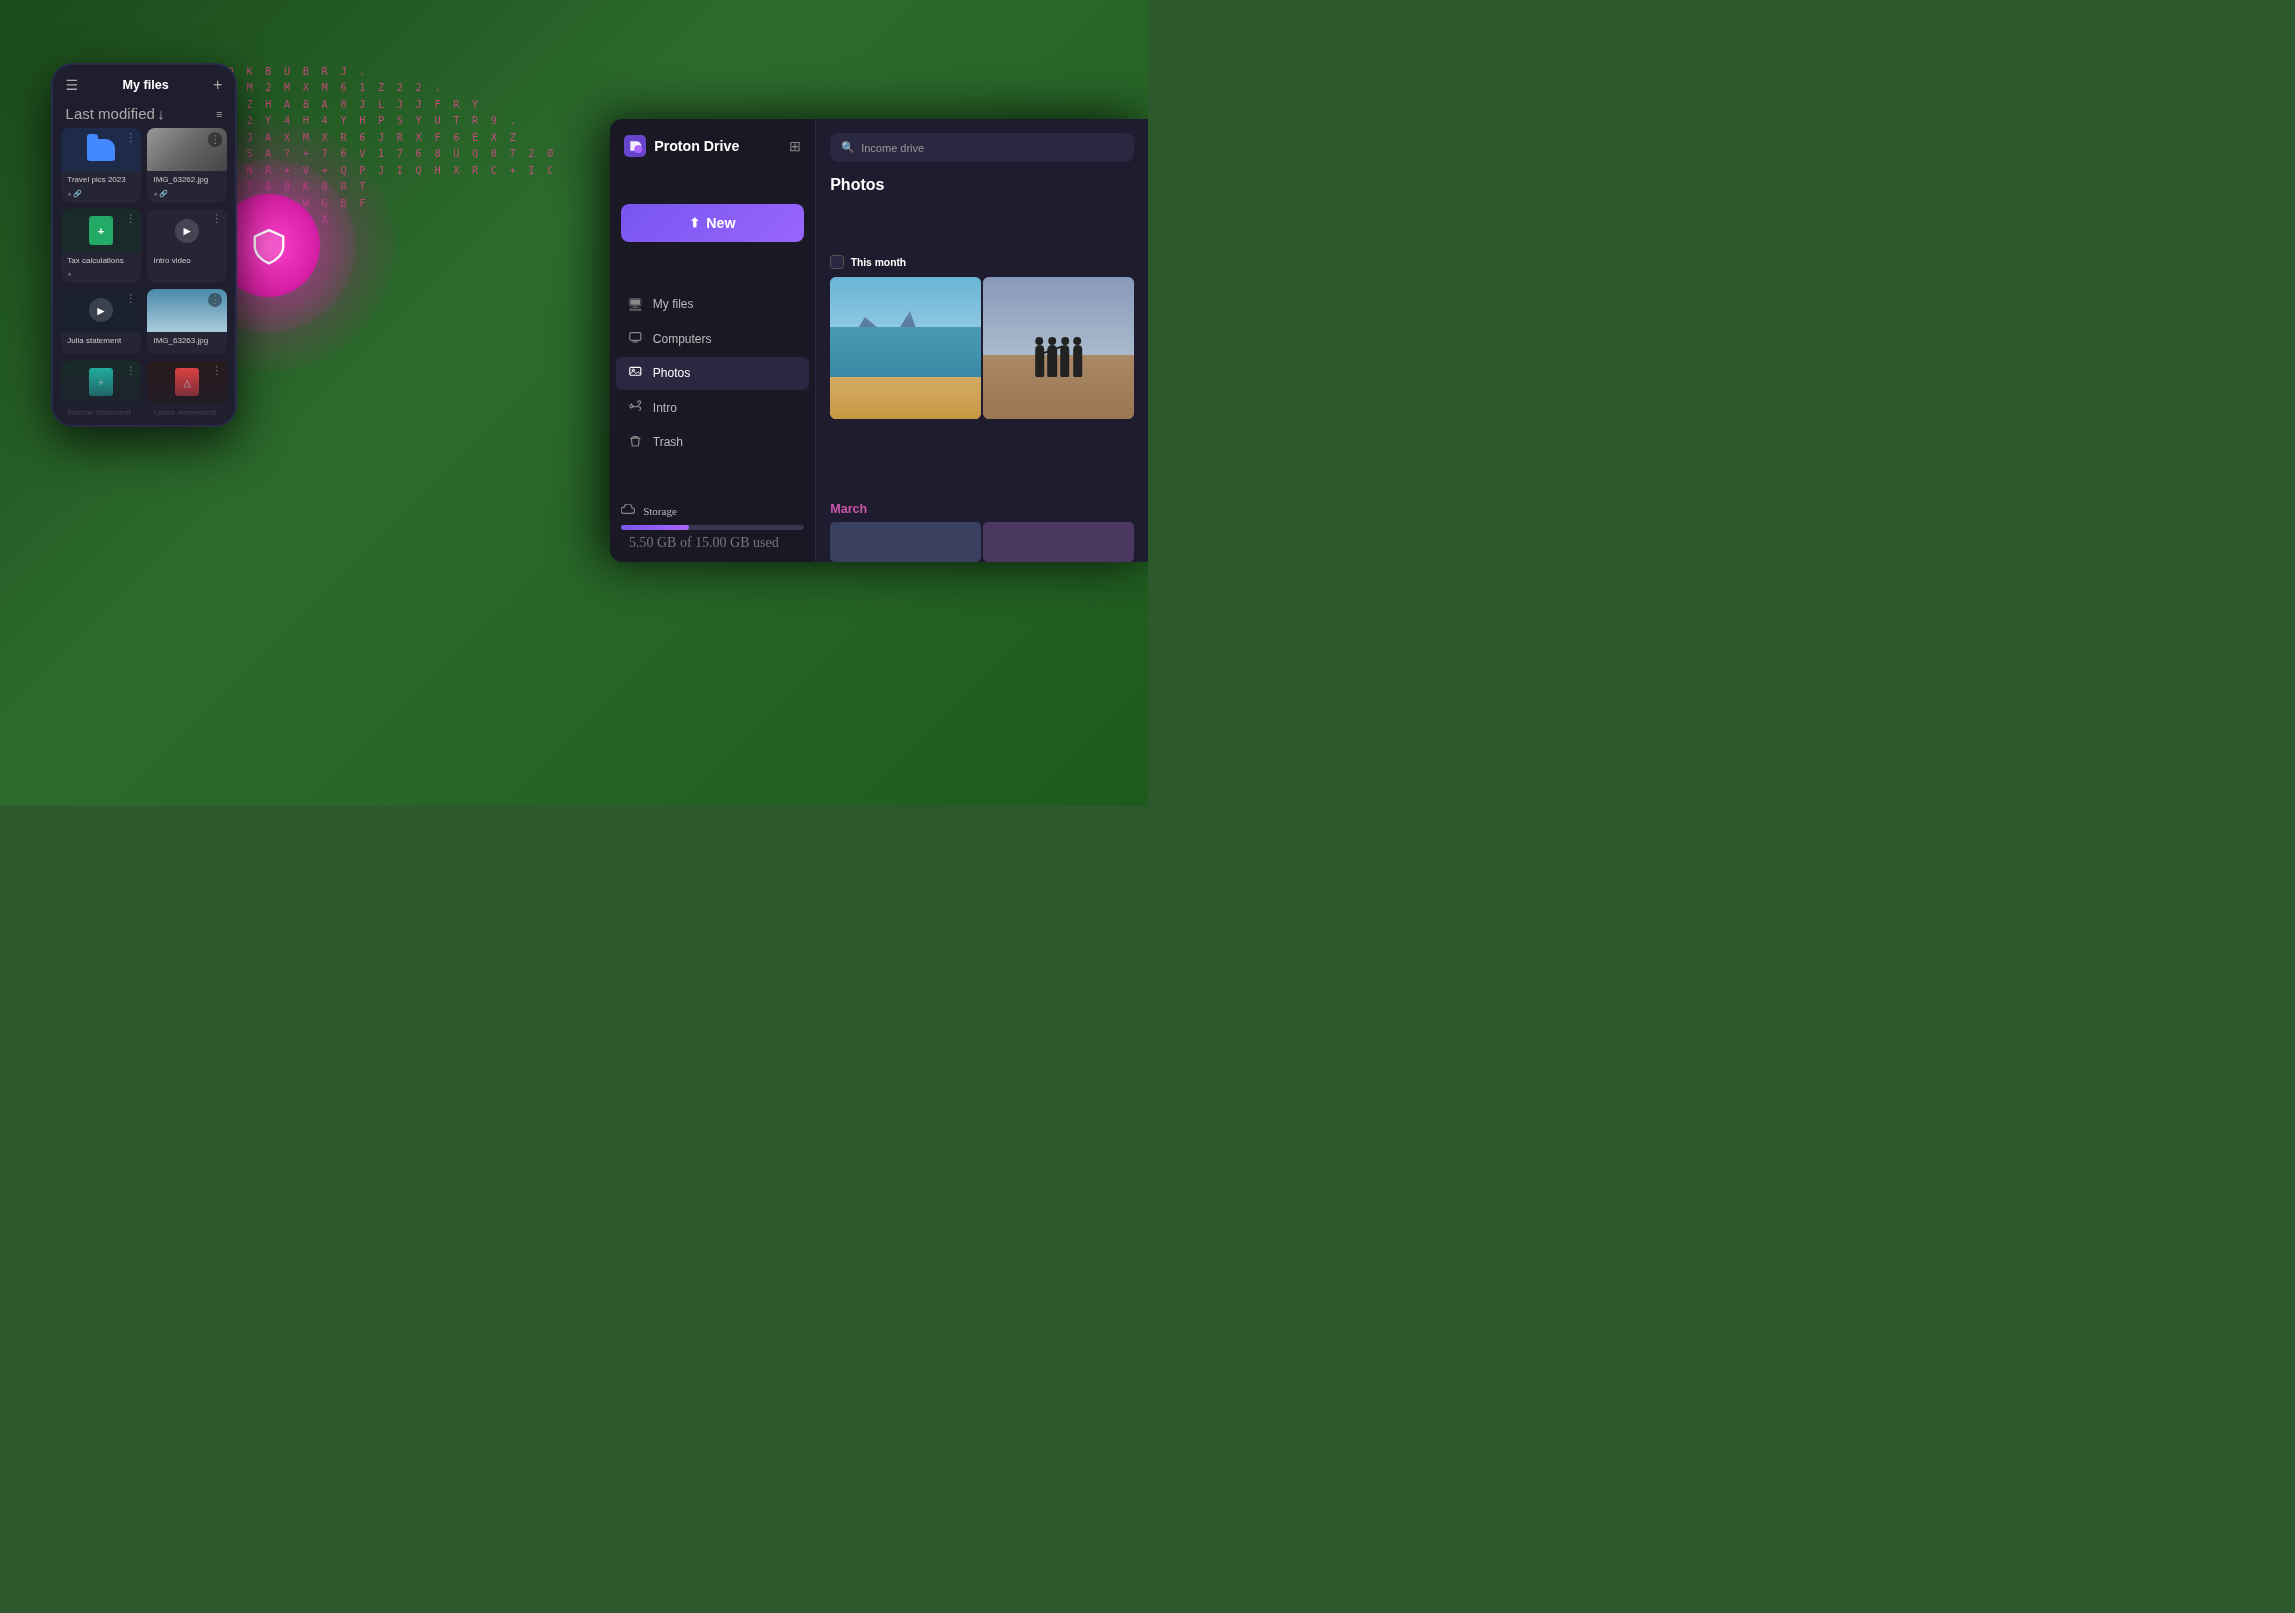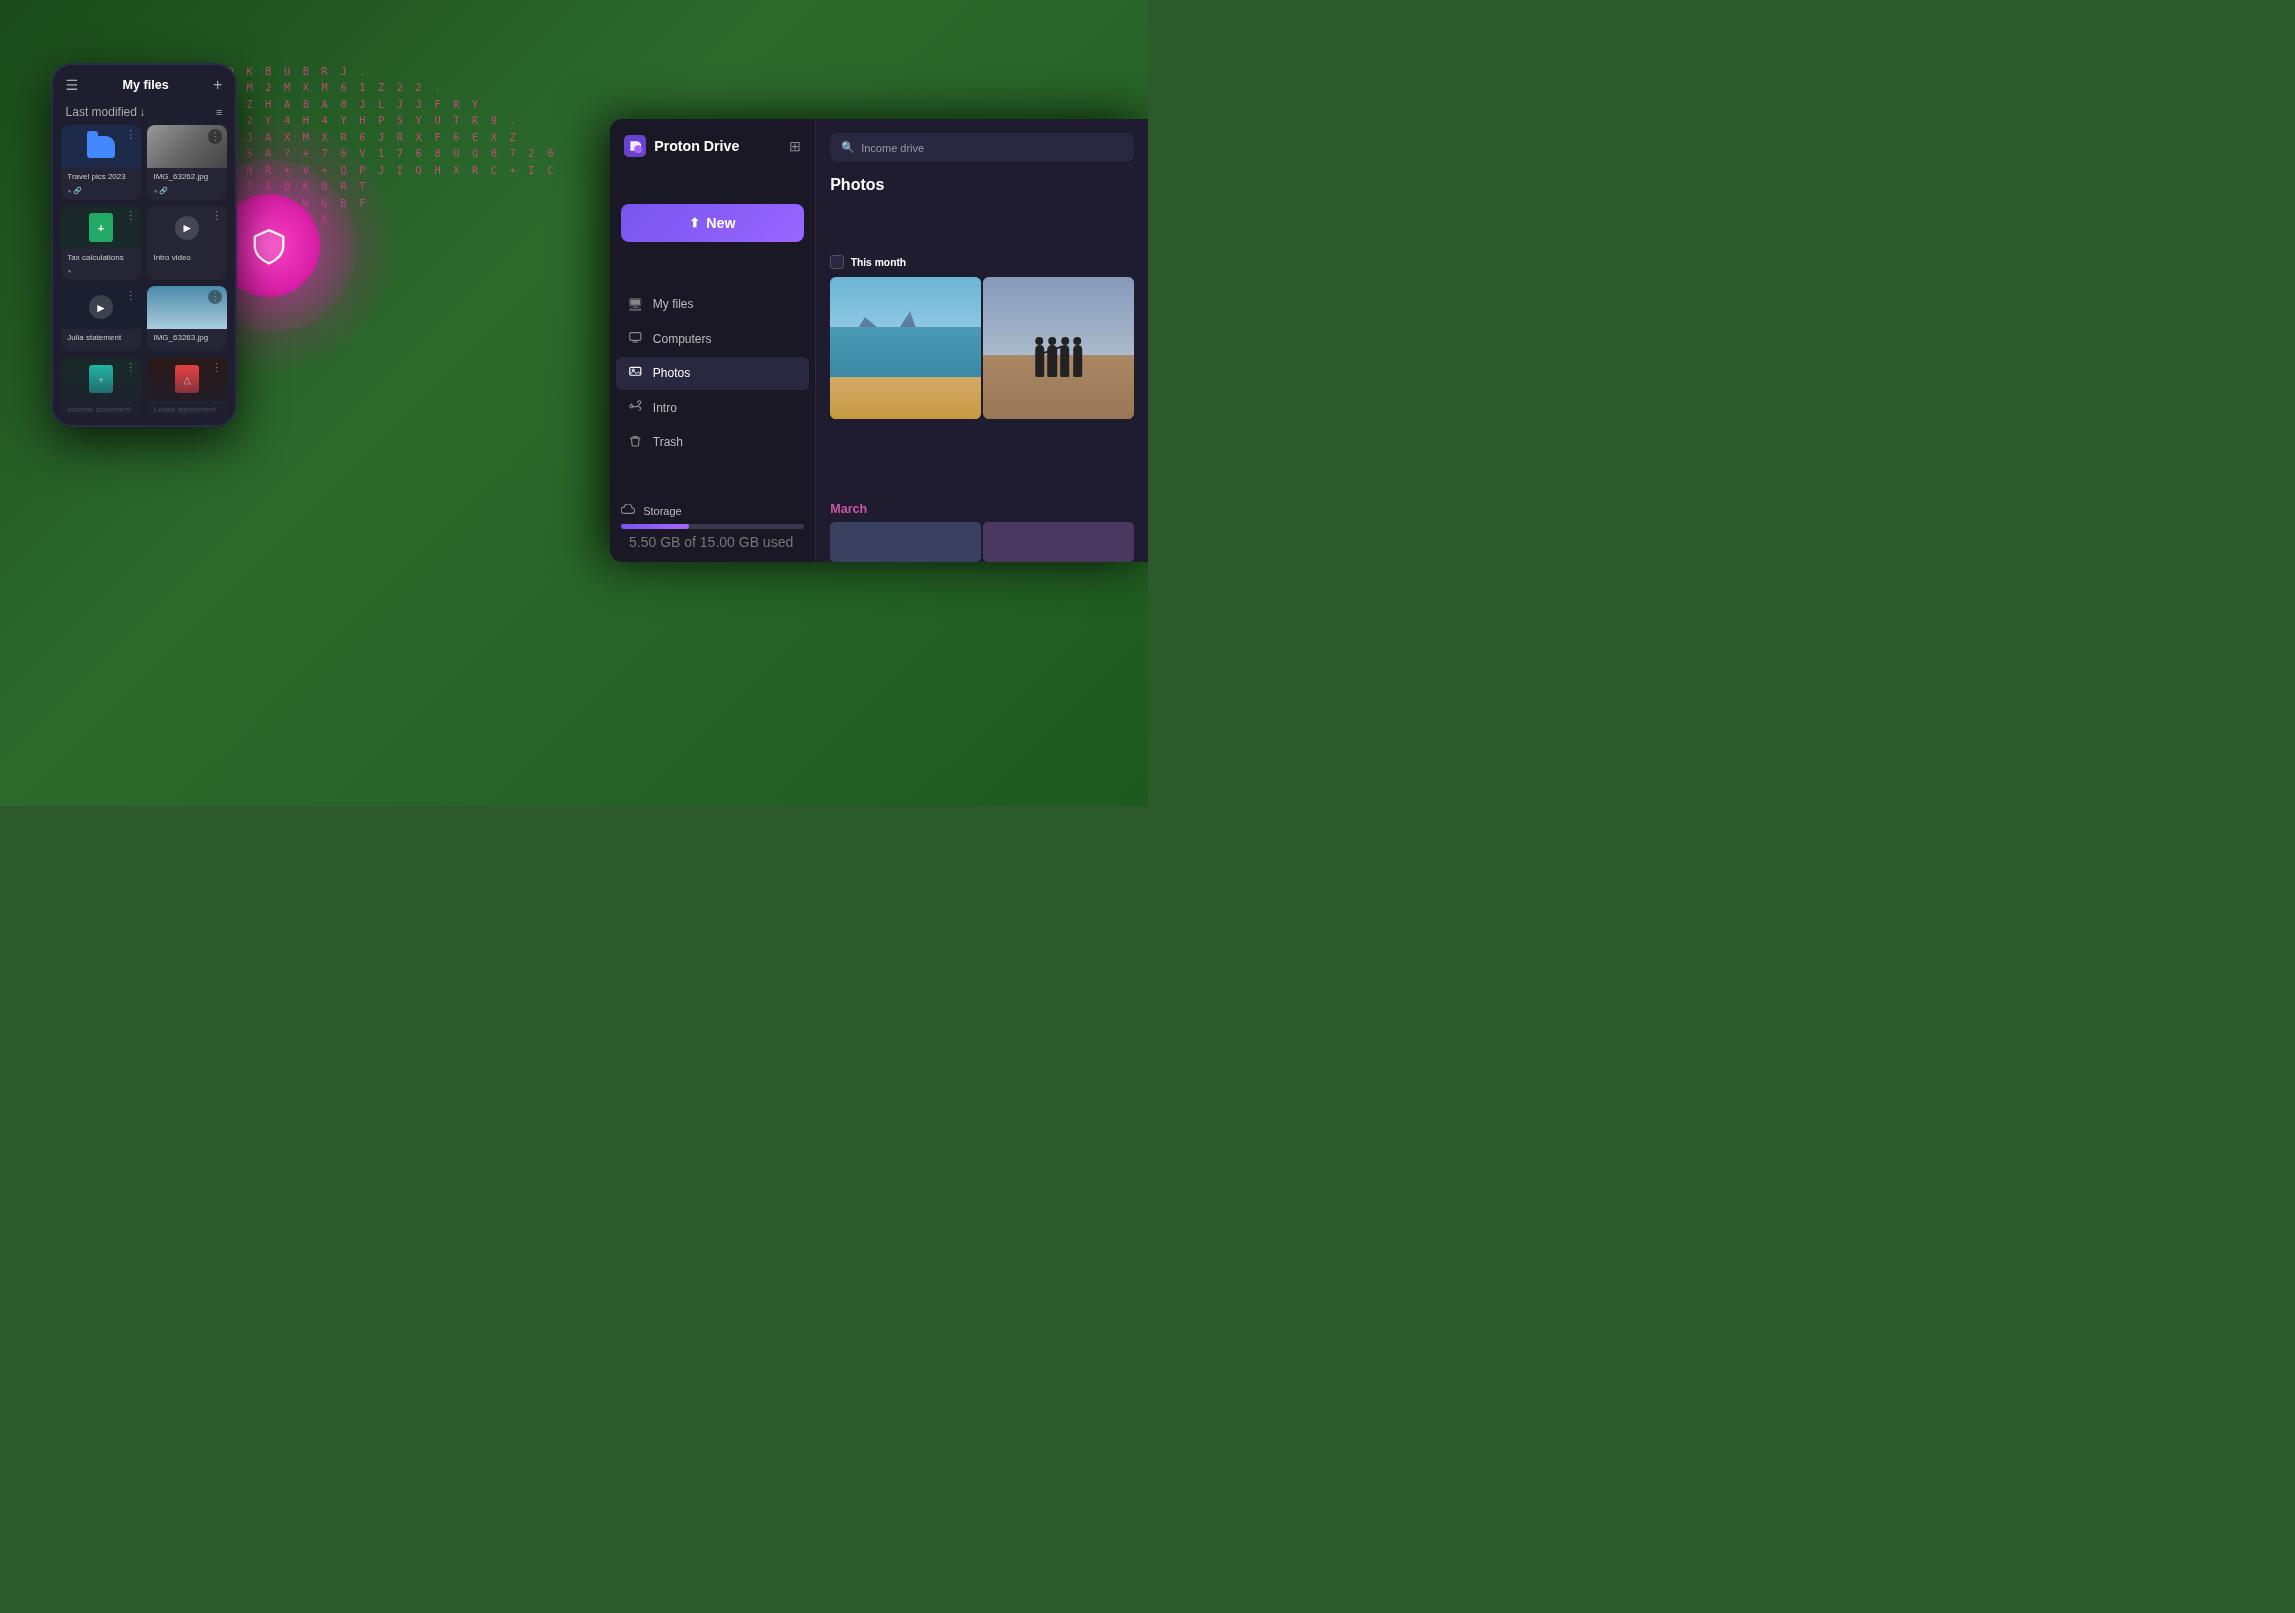--- a/index.html
+++ b/index.html
@@ -75,21 +75,21 @@
       font-size: 16px;
       color: #aaa;
     }
     .phone-sort-bar {
       display: flex;
       align-items: center;
       justify-content: space-between;
       padding: 3.2px 12.6px 6.3px;
     }
     .phone-sort-label {
-      font-size: 12px;
+      font-size: 15px;
       color: #aaa;
       display: flex;
       align-items: center;
       gap: 2.4px;
     }
     .phone-list-icon {
       font-size: 11px;
       color: #aaa;
     }
     .phone-grid {
@@ -346,20 +346,21 @@
     .nav-icon {
       width: 16px;
       text-align: center;
       font-size: 12.6px;
       color: #888;
     }
     .nav-item.active .nav-icon { color: #fff; }
 
     .storage-section {
       padding: 9.5px 11px 16px;
+      font-family: Liberation Serif, serif;
     }
     .storage-label {
       font-size: 11px;
       color: #bbb;
       margin-bottom: 6.3px;
       display: flex;
       align-items: center;
       gap: 8px;
     }
     .storage-icon { font-size: 12.6px; color: #888; }

